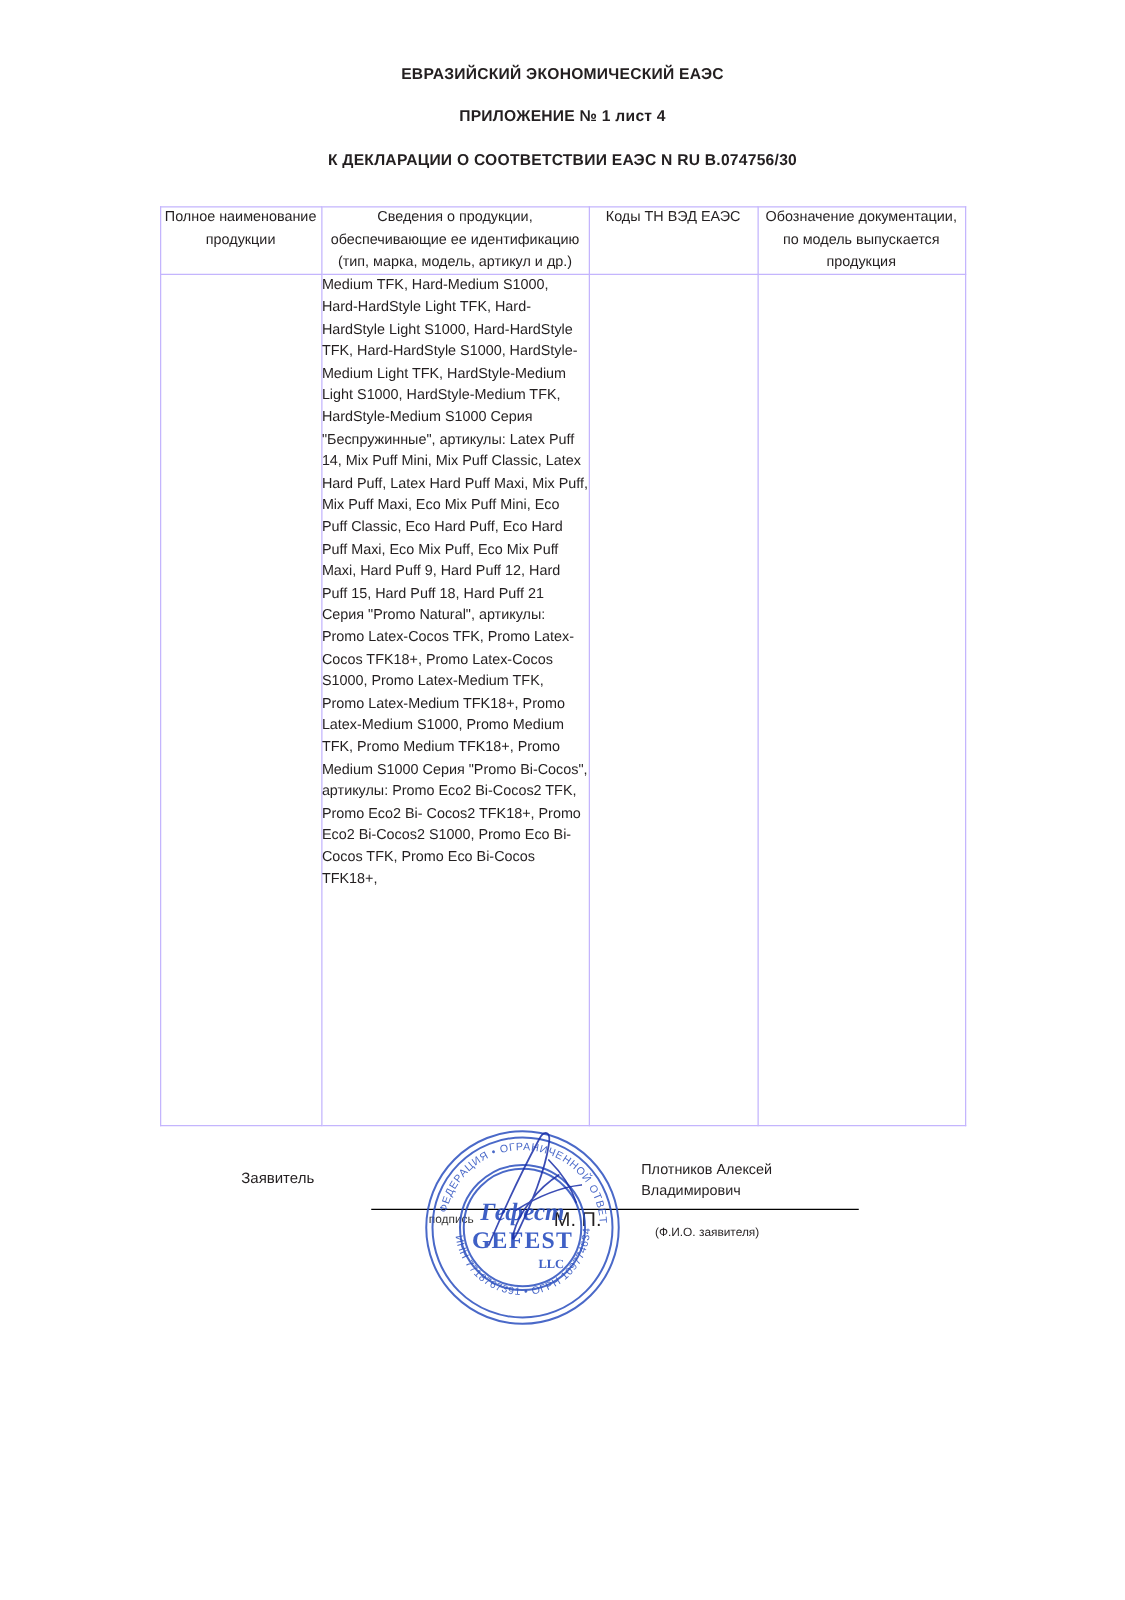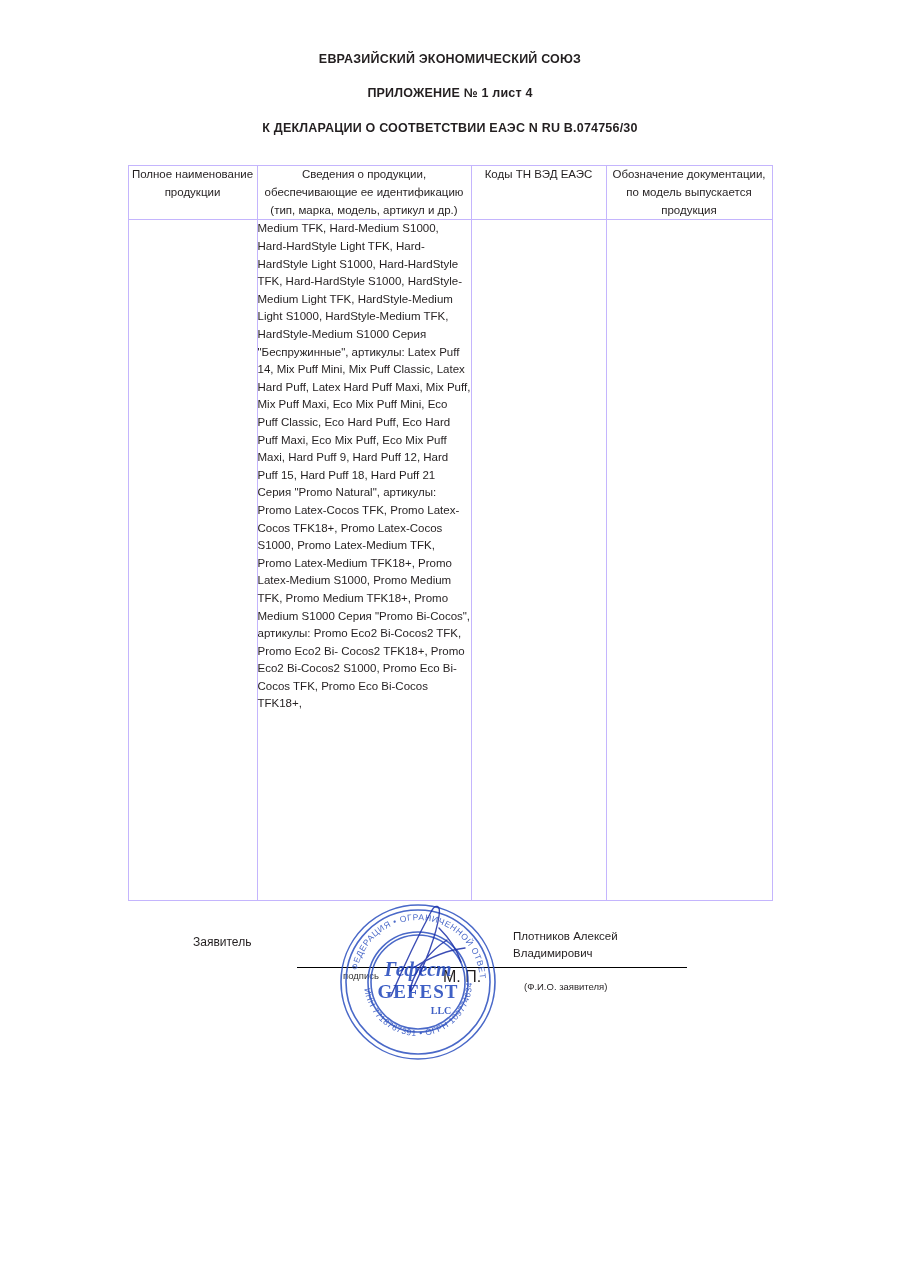--- a/index.html
+++ b/index.html
@@ -129,21 +129,21 @@
     height: 110px;
     pointer-events: none;
   }
 </style>
 </head>
 <body>
 
 <div class="page">
 
   <div class="header-block">
-    <div class="header-line l1">ЕВРАЗИЙСКИЙ ЭКОНОМИЧЕСКИЙ СОЮЗ</div>
+    <div class="header-line l1">ЕВРАЗИЙСКИЙ ЭКОНОМИЧЕСКИЙ ЕАЭС</div>
     <div class="header-line l2">ПРИЛОЖЕНИЕ № 1 лист 4</div>
     <div class="header-line l3">К ДЕКЛАРАЦИИ О СООТВЕТСТВИИ ЕАЭС N RU В.074756/30</div>
   </div>
 
   <table class="doc">
     <thead>
       <tr>
         <th class="col-head c1">Полное наименование продукции</th>
         <th class="col-head c2">Сведения о продукции, обеспечивающие ее идентификацию (тип, марка, модель, артикул и др.)</th>
         <th class="col-head c3">Коды ТН ВЭД ЕАЭС</th>

